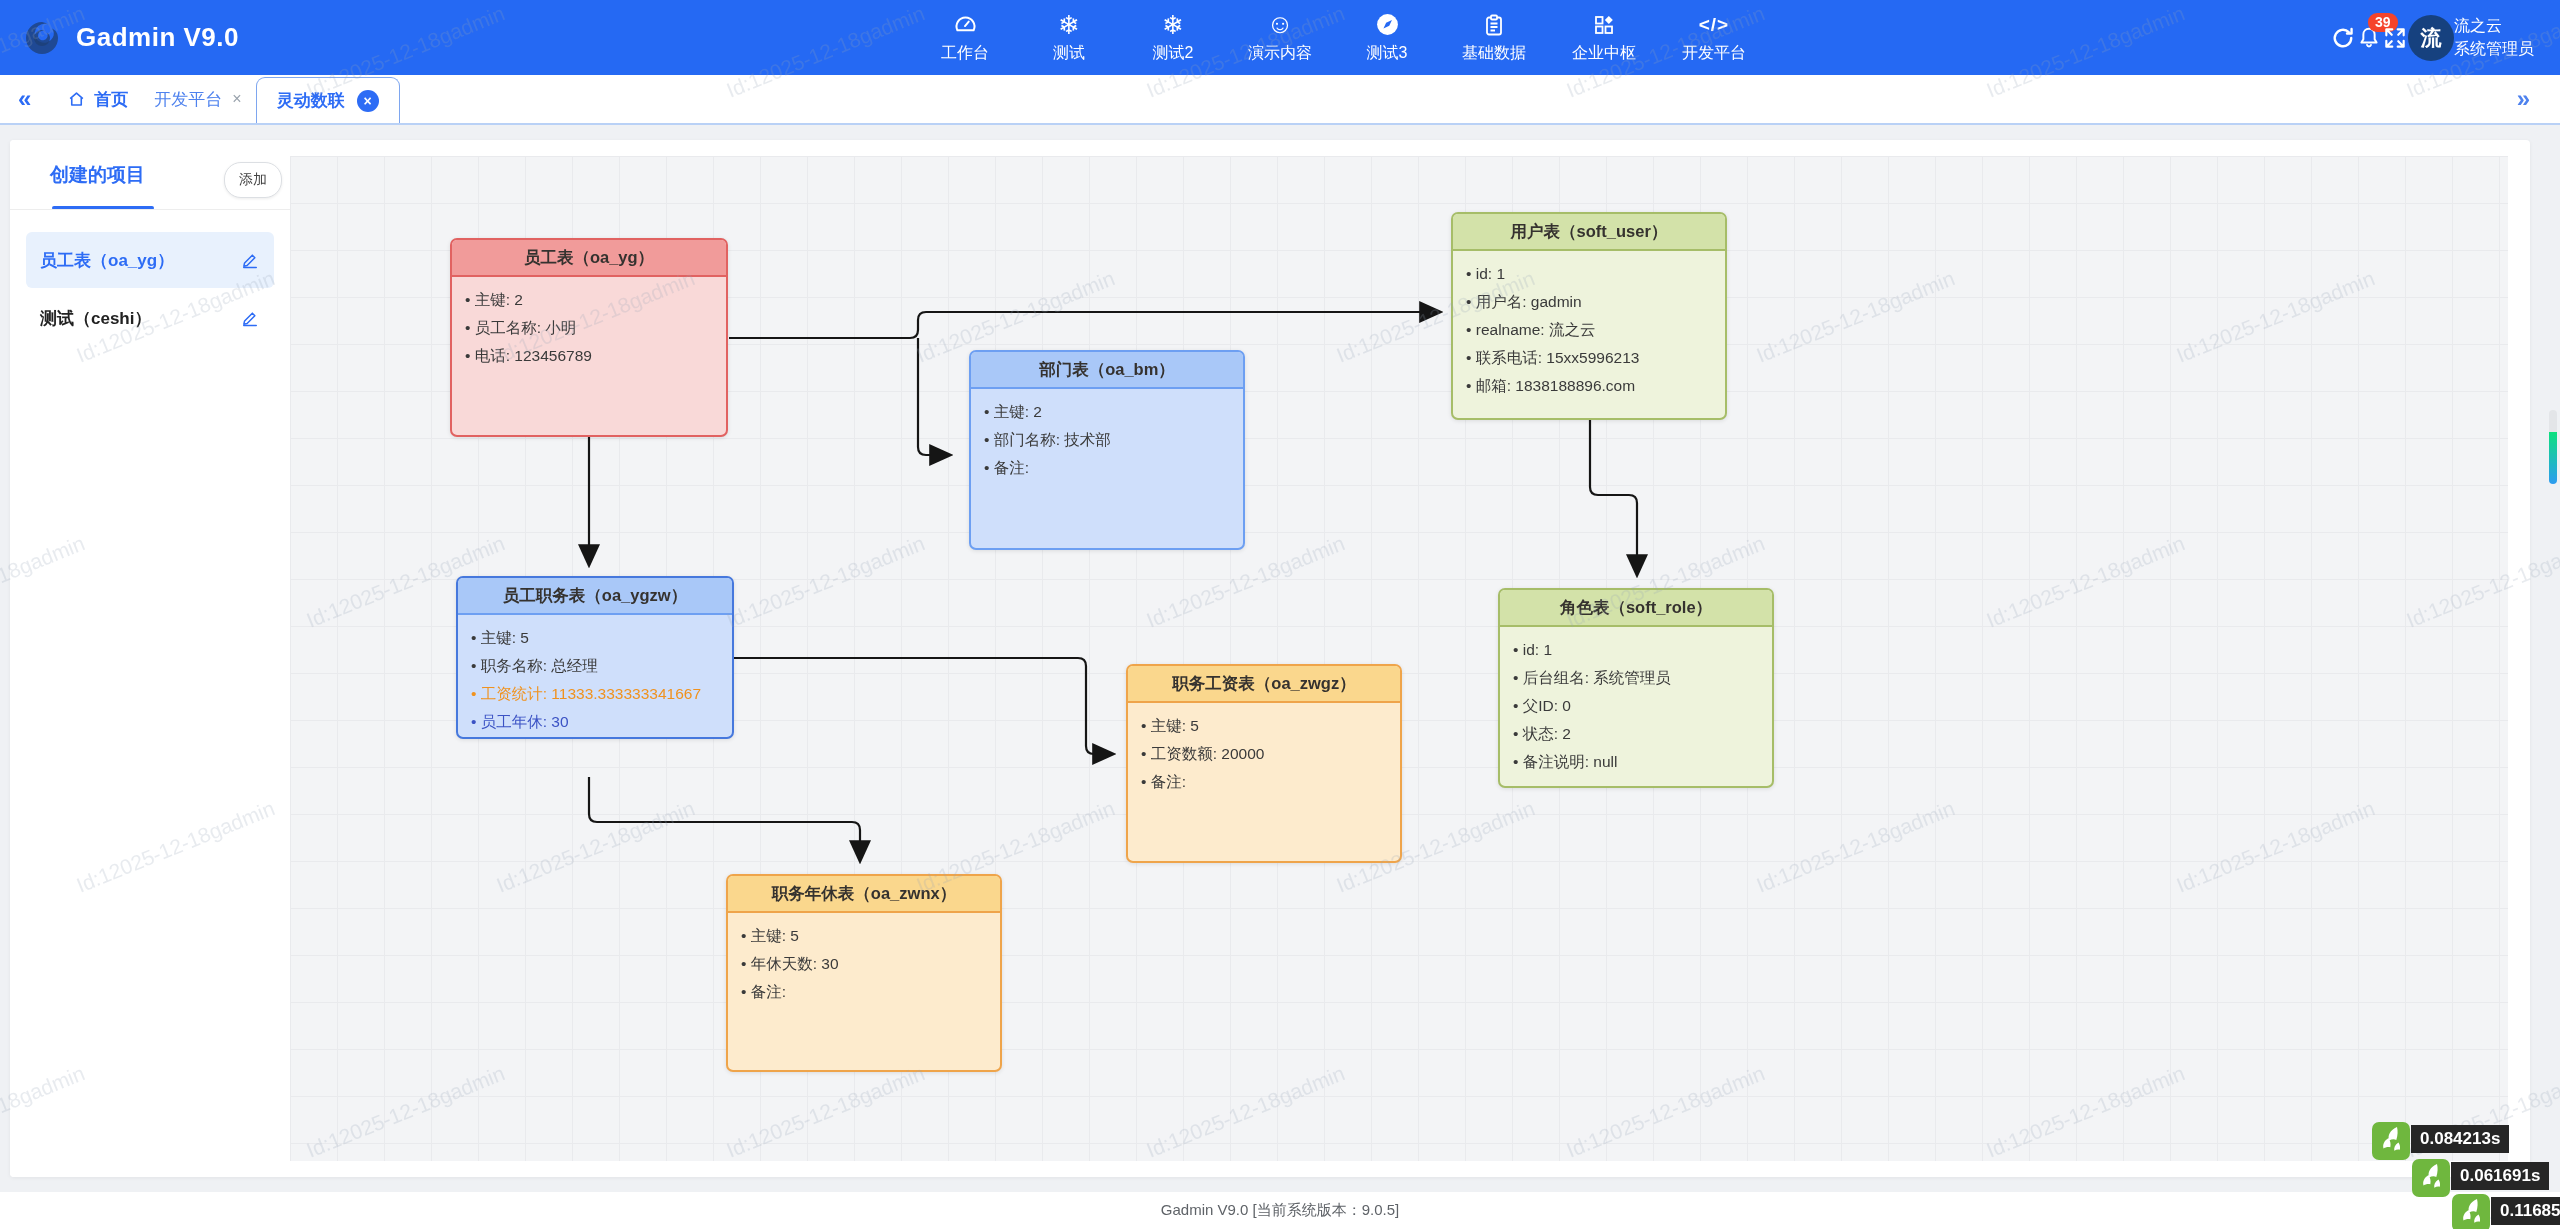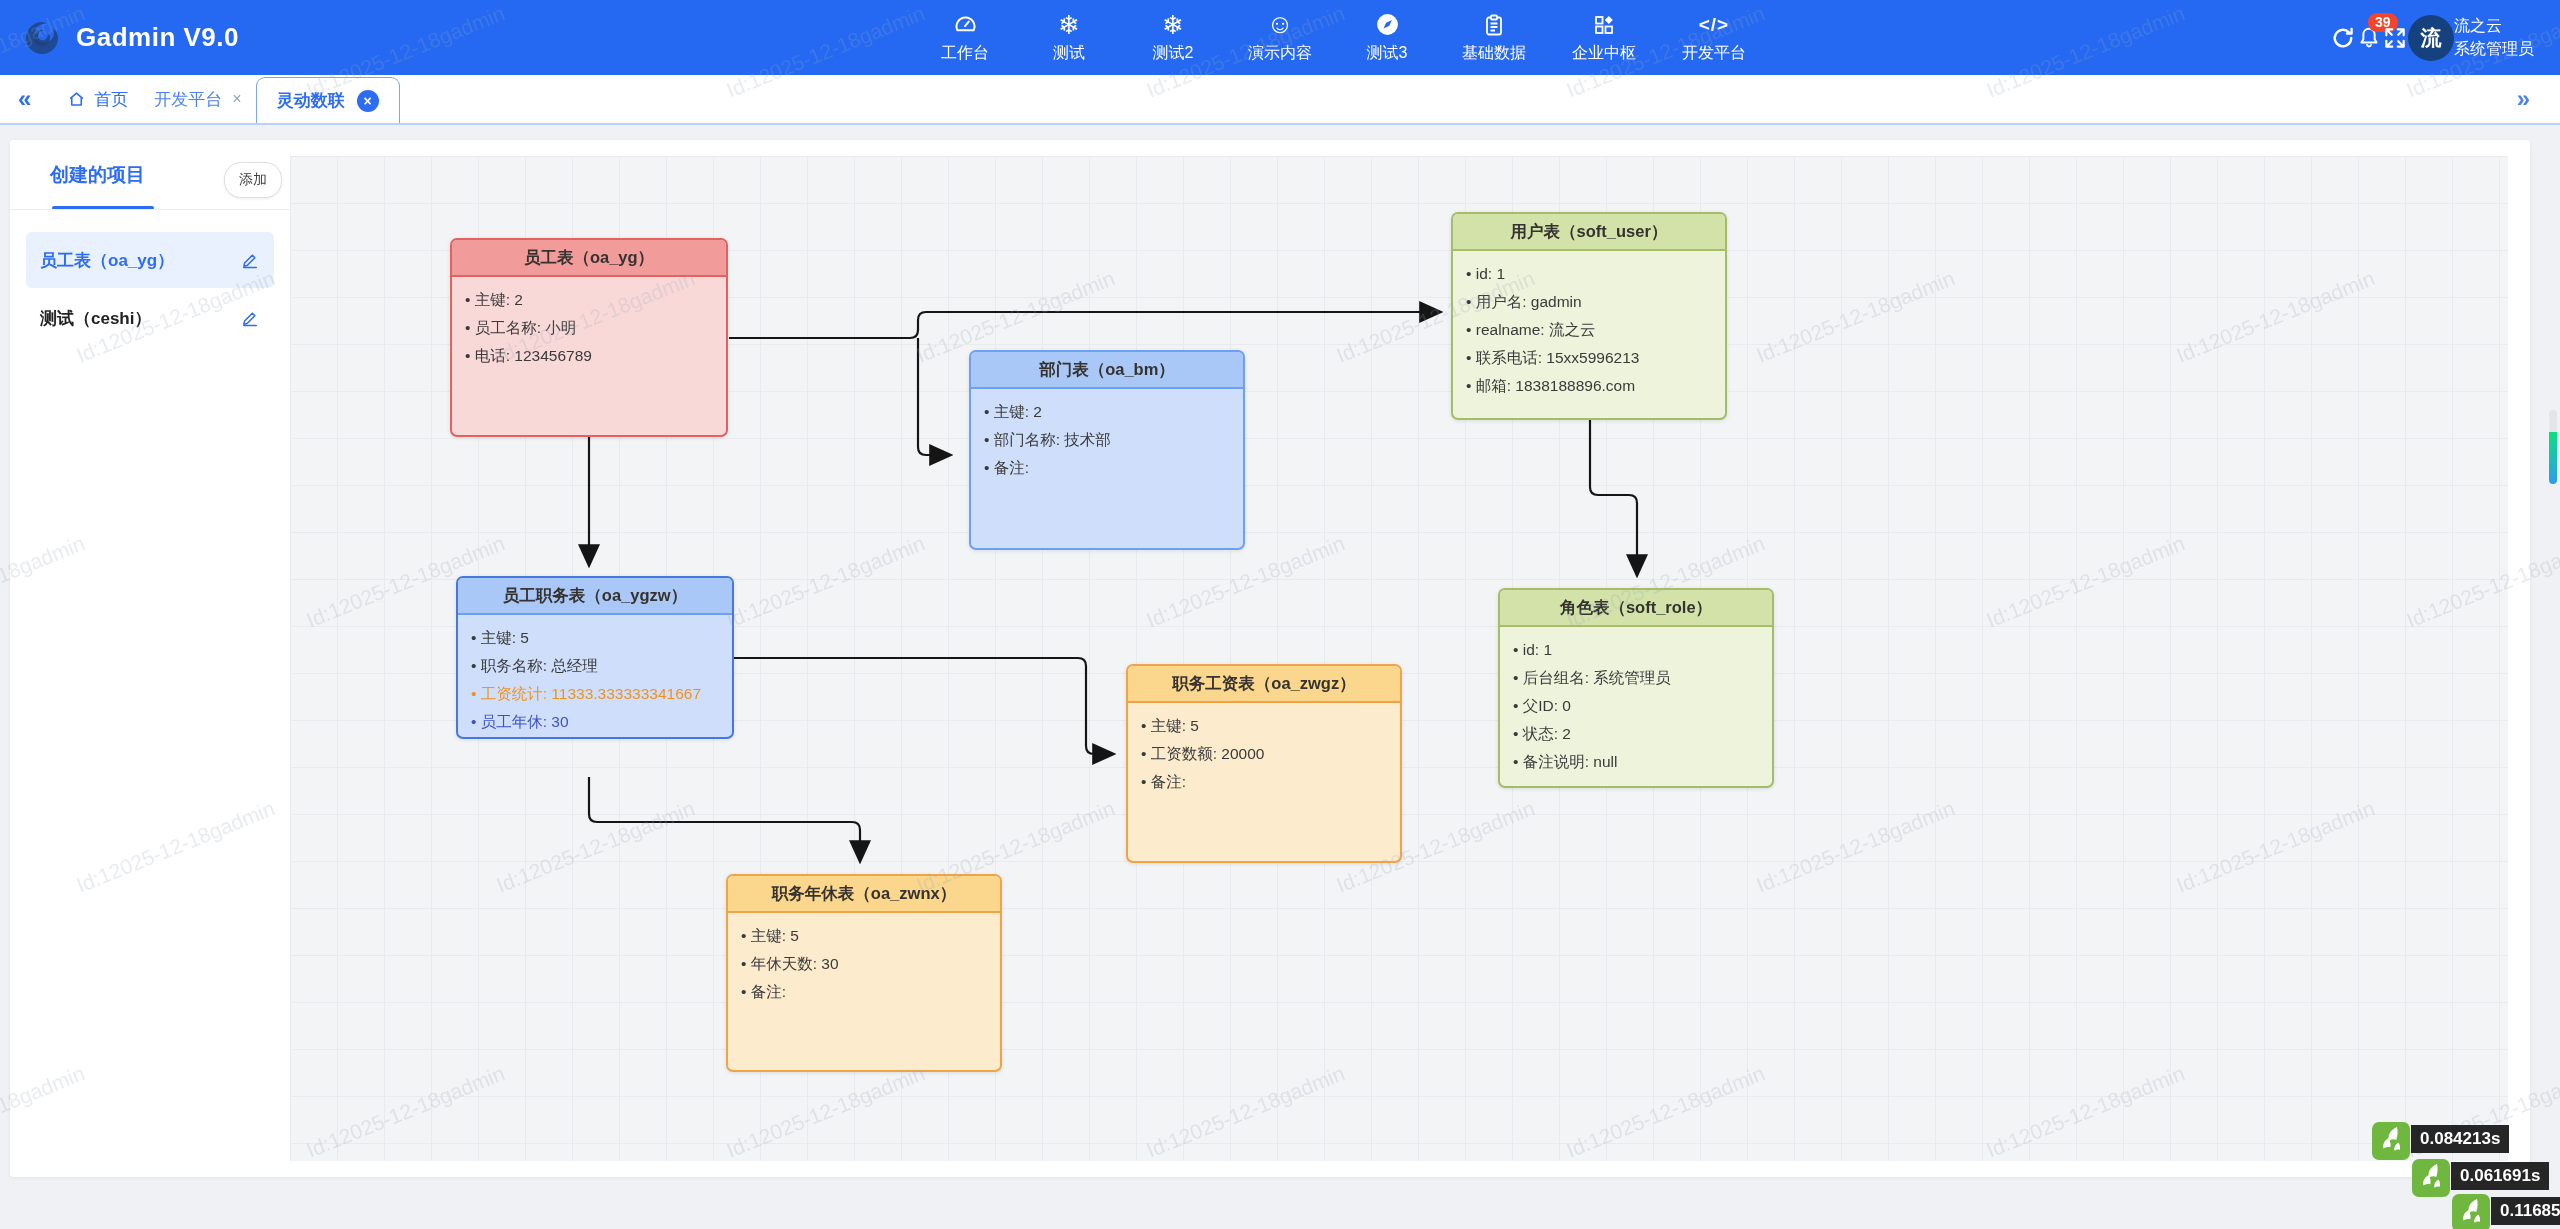--- a/index.html
+++ b/index.html
@@ -24,21 +24,21 @@
   .hdr-right{display:flex;align-items:center;padding-right:26px;flex:0 0 auto;}
   .hicon{width:26px;height:26px;position:relative;cursor:pointer;}
   .badge{position:absolute;top:-12px;left:12px;background:#f5442c;color:#fff;font-size:14px;font-weight:bold;border-radius:9px;padding:1px 7px;line-height:17px;}
   .avatar{width:46px;height:46px;border-radius:50%;background:#16417f;display:flex;align-items:center;justify-content:center;font-size:21px;font-weight:bold;cursor:pointer;flex:0 0 auto;}
   .uname{font-size:16px;line-height:1.4;white-space:nowrap;}
 
   
   .tabbar{position:absolute;left:0;top:75px;width:2560px;height:48px;background:#fff;border-bottom:2px solid #b9d1f6;display:flex;align-items:center;}
   .chev{color:#2d6cf5;font-size:24px;font-weight:bold;padding:0 18px;cursor:pointer;line-height:1;}
   .chev.right{margin-left:auto;color:#4e82ee;padding-right:30px;}
-  .home-tab{display:flex;align-items:center;gap:8px;color:#2d6cf5;font-size:17px;font-weight:normal;margin:0 26px 0 18px;cursor:pointer;}
+  .home-tab{display:flex;align-items:center;gap:8px;color:#2d6cf5;font-size:17px;font-weight:bold;margin:0 26px 0 18px;cursor:pointer;}
   .plain-tab{display:flex;align-items:center;gap:10px;color:#4e82ee;font-size:17px;margin-right:14px;cursor:pointer;}
   .plain-tab .x{color:#9aa3ad;font-size:16px;}
   .active-tab{height:46px;box-sizing:border-box;border:1px solid #7ea6ef;border-bottom:none;border-radius:9px 9px 0 0;background:#fff;display:flex;align-items:center;gap:12px;padding:4px 20px;color:#2d6cf5;font-size:17px;font-weight:bold;align-self:flex-end;cursor:pointer;}
   .tab-close{width:22px;height:22px;border-radius:50%;background:#2d6cf5;color:#fff;font-size:14px;display:flex;align-items:center;justify-content:center;cursor:pointer;}
 
   
   .card{position:absolute;left:10px;top:140px;width:2520px;height:1037px;background:#fff;border-radius:4px;box-shadow:0 1px 4px rgba(0,0,0,.06);overflow:hidden;}
   .sidebar{position:absolute;left:0;top:0;width:280px;height:100%;background:#fff;}
   .sb-head{position:absolute;left:0;top:0;width:100%;height:70px;}
   .sb-title{position:absolute;left:40px;top:22px;font-size:19px;font-weight:bold;color:#2d6cf5;}
@@ -407,14 +407,17 @@
             <rect x="0" y="0" width="38" height="38" rx="7" fill="url(#none)"></rect>
             <path d="M25 5c-7 3.5-9.5 8-8 13.5 2.8-1.4 5.3-1.5 7.3-.6C25.8 13.5 26 9 25 5z" fill="#fff"></path>
             <path d="M16.5 16c-4.5 3-6 6.5-5 10.5 2.4-1.6 4.8-1.9 6.8-1.2.7-3.4.1-6.5-1.8-9.3z" fill="#fff"></path>
             <path d="M26.5 20.5c-3.5 2.2-4.8 5-4.2 8.2 2-1.2 3.9-1.4 5.5-.9.6-2.6.2-5-1.3-7.3z" fill="#fff"></path>
           </svg>
         </span>
         <span class="ptip">0.116851s</span>
       </div>
     </div>
 
+  <div class="footer">
+    <span>Gadmin V9.0 [当前系统版本：9.0.5]</span>
+  </div>
 
 </div>
 
 </body></html>

